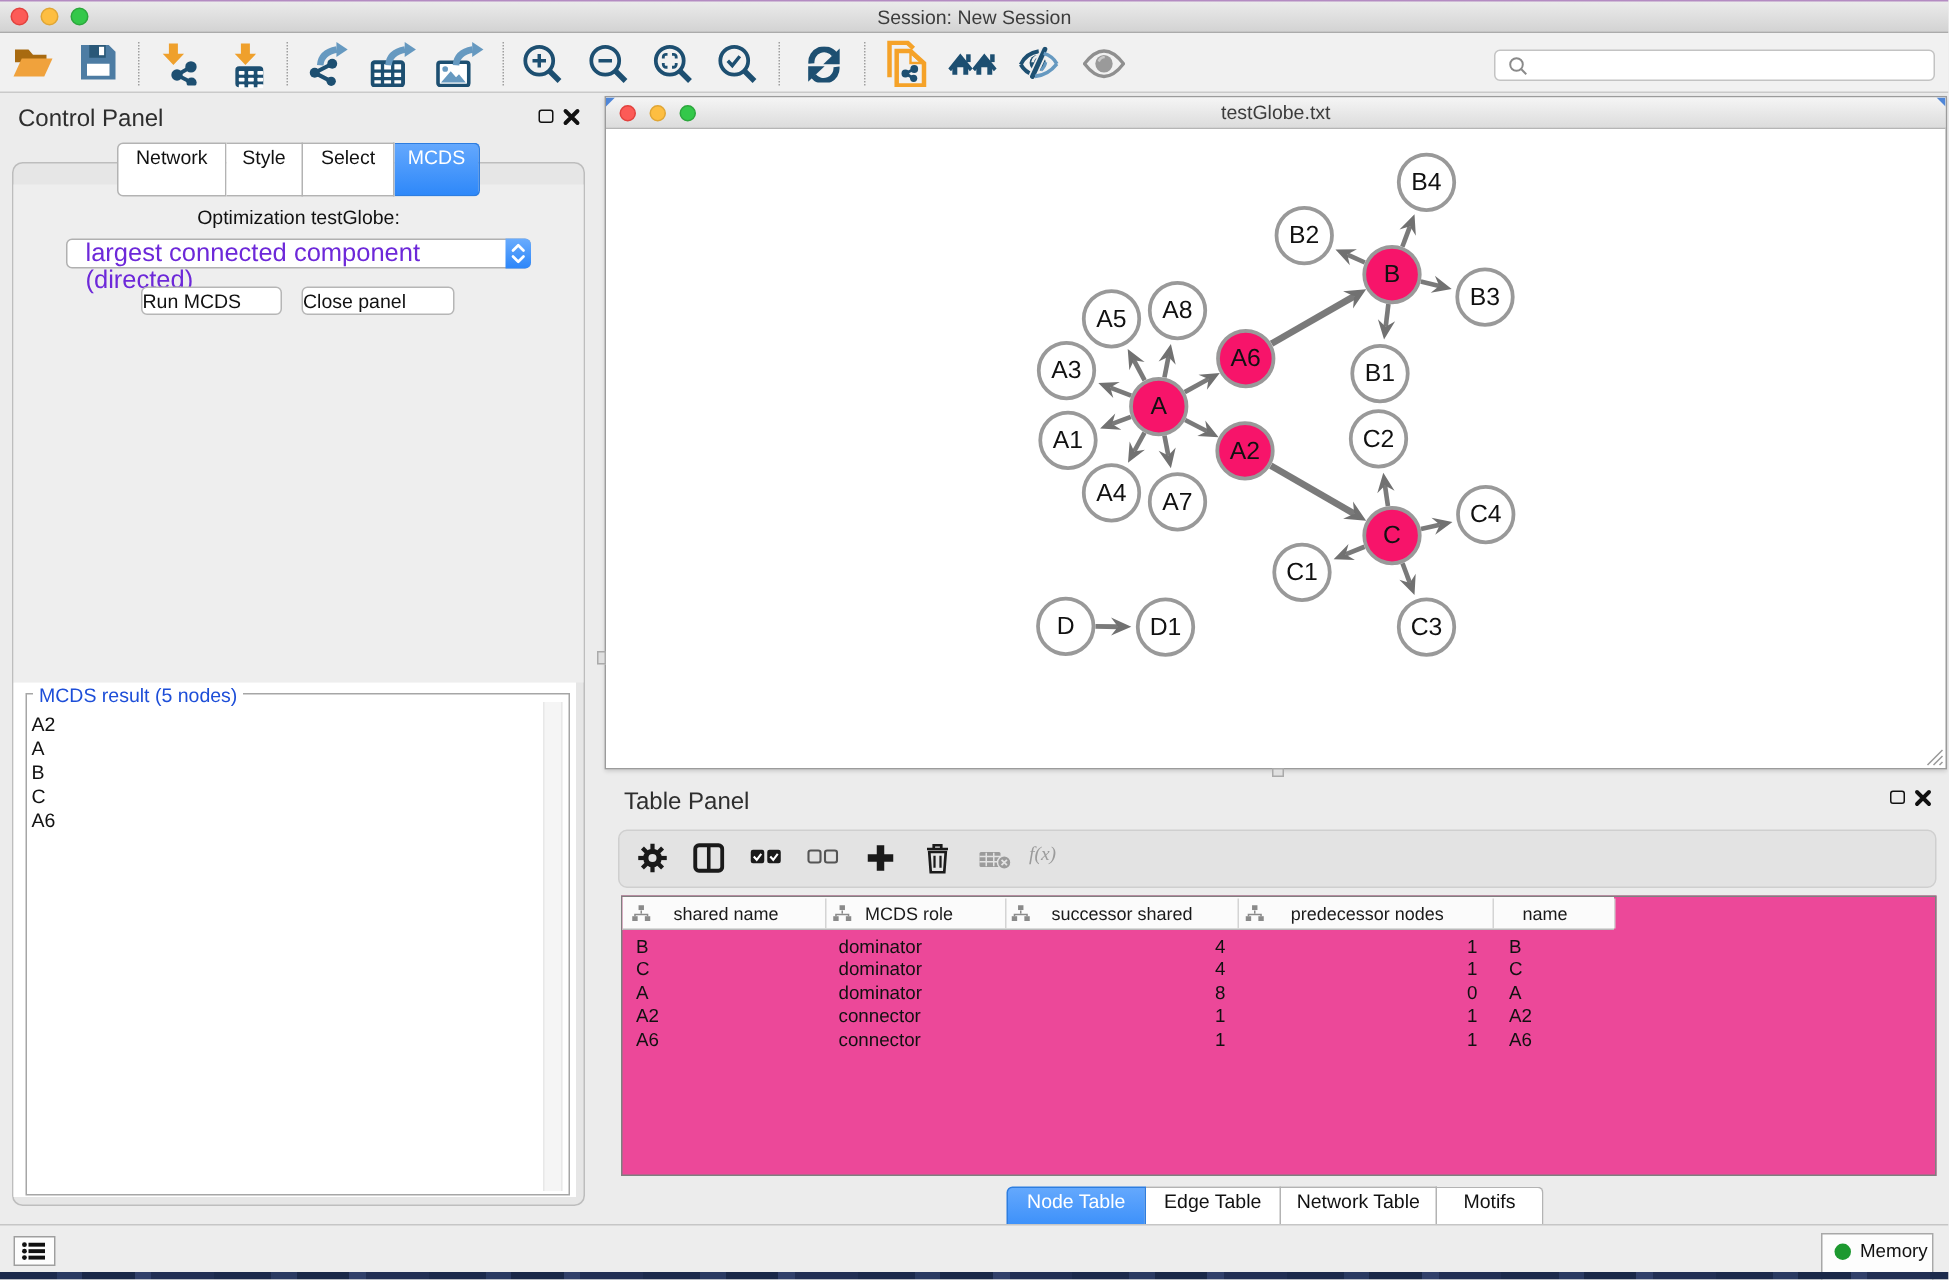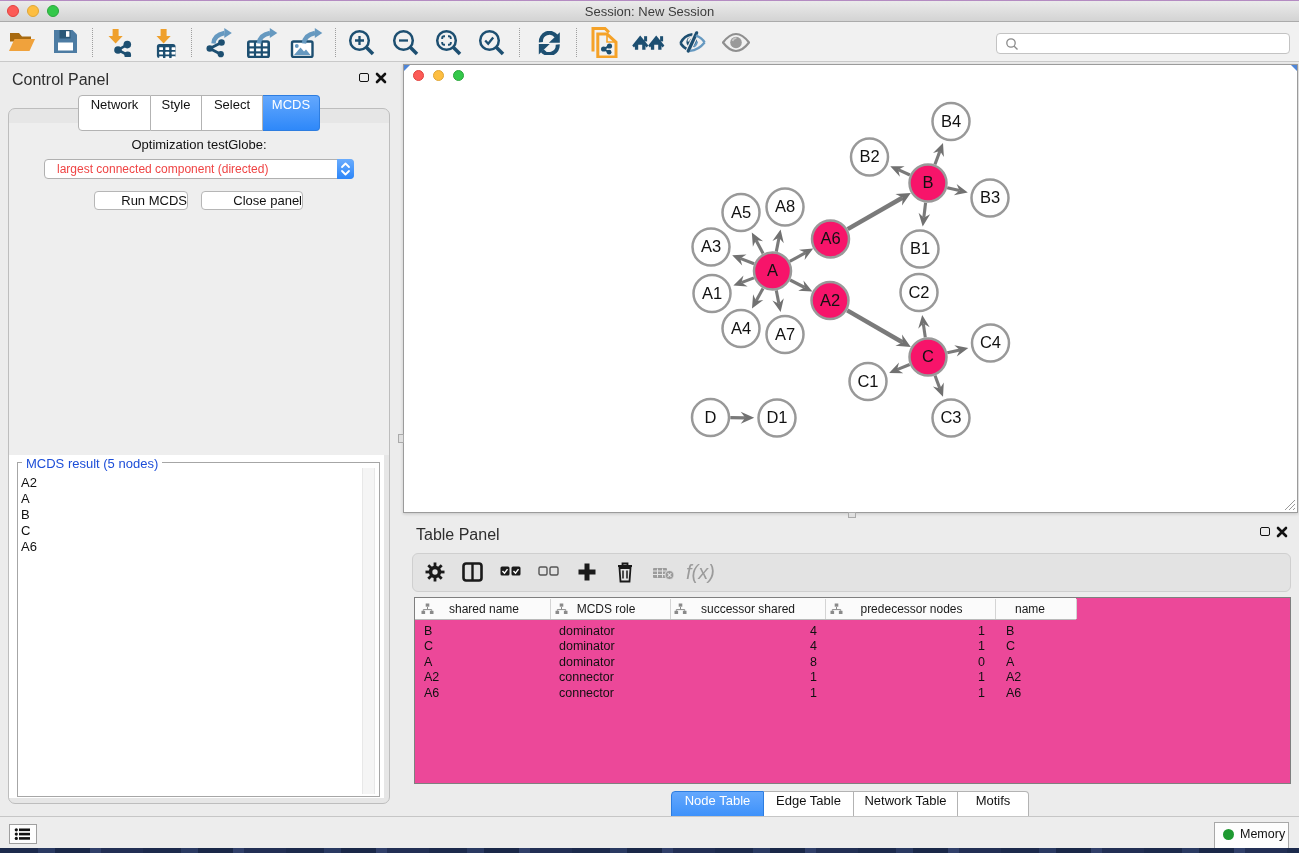--- a/index.html
+++ b/index.html
@@ -12,21 +12,21 @@
 .searchbox{left:996px;top:33px;width:294px;height:21px;background:#fff;border:1px solid #c3c3c3;border-radius:4px}
 .paneltitle{font-size:16px;color:#2e2e2e}
 .floatbtn{width:10px;height:9px;border:1.5px solid #111;border-radius:2px;background:transparent}
 .tabs{height:36px;display:flex;font-size:13px}
 .tab{background:#fff;border:1px solid #b3b3b3;border-left:none;color:#111;text-align:center;line-height:18px}
 .tab.first{border-left:1px solid #b3b3b3;border-radius:4px 0 0 4px}
 .tab.last{border-radius:0 4px 4px 0}
 .tab.sel{background:linear-gradient(#64a8fd,#2e88f9);border-color:#2d7de0;color:#fff}
 .cpbox{left:8px;top:108px;width:382px;height:696px;background:#e6e6e6;border:1px solid #bdbdbd;border-radius:7px}
 .cpinner{left:9px;top:123px;width:380px;height:332px;background:#eee}
-.btn{background:#fff;border:1px solid #b6b6b6;border-radius:4px;font-size:13px;color:#111;text-align:right}
+.btn{background:#fff;border:1px solid #b6b6b6;border-radius:4px;font-size:13px;color:#111;text-align:left}
 .gwin{left:403px;top:64px;width:895px;height:449px;background:#fff;border:1px solid #9b9b9b;box-shadow:0 1px 3px rgba(0,0,0,.16)}
 .gtitle{left:0;top:0;width:100%;height:21px;background:linear-gradient(#f5f5f5,#dcdcdc);border-bottom:1px solid #b5b5b5}
 .tpbar{left:412px;top:553px;width:879px;height:39px;background:#e3e3e3;border:1px solid #cfcfcf;border-radius:6px}
 .table{left:414px;top:597px;width:877px;height:187px;background:#ec4899;border:1px solid #7f7f7f}
 .thead{left:0;top:0;height:22px;background:#fbfbfb;border-bottom:1px solid #b9b9b9}
 .hsep{top:1px;height:20px;width:0;border-left:1px solid #d4d4d4}
 .hlabel{top:4px;font-size:12px;color:#1a1a1a;text-align:center}
 .cell{font-size:12.5px;color:#111;position:absolute}
 .statusbar{left:0;top:816px;width:1299px;height:32px;background:#ededed;border-top:1px solid #c6c6c6}
 .darkstrip{left:0;top:848px;width:1299px;height:5px;background:repeating-linear-gradient(90deg,#1c2a4c 0 38px,#2a3a62 38px 55px,#1a2848 55px 90px,#31406a 90px 101px,#222f54 101px 143px)}
@@ -178,38 +178,41 @@
 <div class="abs cpbox"></div>
 <div class="abs cpinner"></div>
 <div class="abs tabs" style="left:78px;top:95px">
  <div class="tab first" style="width:73px">Network</div>
  <div class="tab" style="width:51px">Style</div>
  <div class="tab" style="width:61px">Select</div>
  <div class="tab sel last" style="width:57px">MCDS</div>
 </div>
 <div class="abs" style="left:9px;top:137px;width:380px;text-align:center;font-size:13px;color:#111">Optimization testGlobe:</div>
 <div class="abs" style="left:44px;top:159px;width:310px;height:20px;background:#fff;border:1px solid #b0b0b0;border-radius:4px">
-  <div style="position:absolute;left:12px;top:0;font-size:12px;line-height:18px;color:#ef4444">largest connected component (directed)</div>
+  <div style="position:absolute;left:12px;top:0;font-size:17px;line-height:18px;color:#6d28d9">largest connected component (directed)</div>
   <div style="position:absolute;right:-1px;top:-1px;width:17px;height:20px;background:linear-gradient(#6aacfd,#2c86f9);border-radius:0 4px 4px 0">
     <svg width="17" height="20" viewBox="0 0 17 20">
         <path d="M5 8 L8.5 4.5 L12 8" fill="none" stroke="#fff" stroke-width="1.8" stroke-linecap="round" stroke-linejoin="round"></path>
         <path d="M5 12 L8.5 15.5 L12 12" fill="none" stroke="#fff" stroke-width="1.8" stroke-linecap="round" stroke-linejoin="round"></path>
       </svg>
   </div>
 </div>
 <div class="abs btn" style="left:94px;top:191px;width:94px;height:19px;line-height:17px">Run MCDS</div>
 <div class="abs btn" style="left:201px;top:191px;width:102px;height:19px;line-height:17px">Close panel</div>
 
 <div class="abs" style="left:9px;top:455px;width:375px;height:343px;background:#fff"></div>
 <div class="abs" style="left:17px;top:462px;width:363px;height:335px;border:1px solid #a6a6a6"></div>
 <div class="abs" style="left:22px;top:456px;background:#fff;padding:0 4px;font-size:13px;color:#1d4ed8">MCDS result (5 nodes)</div>
 <div class="abs" style="left:362px;top:468px;width:13px;height:326px;background:#f5f5f5;border-left:1px solid #e8e8e8;border-right:1px solid #e8e8e8"></div>
 <div class="abs" style="left:21px;top:475px;font-size:13px;line-height:15.9px;color:#111">A2<br>A<br>B<br>C<br>A6</div>
 
 <div class="abs gwin">
+  <div class="abs gtitle">
+      <div style="text-align:center;font-size:13px;color:#3c3c3c;line-height:20px">testGlobe.txt</div>
+    </div>
   <div class="abs light" style="left:9px;top:4.5px;width:11px;height:11px;background:#fc5b57;border:1px solid #e2423e"></div>
   <div class="abs light" style="left:29px;top:4.5px;width:11px;height:11px;background:#fdbe41;border:1px solid #e0a635"></div>
   <div class="abs light" style="left:49px;top:4.5px;width:11px;height:11px;background:#34c84a;border:1px solid #2ca73d"></div>
   <svg class="abs" style="left:0;top:0" width="8" height="8">
       <path d="M0 0 L8 0 L0 8 Z" fill="#4a7fd0" opacity=".0"></path>
       <path d="M0 0 L6 0 L0 6 Z" fill="#4f86d8"></path>
     </svg>
   <svg class="abs" style="right:0;top:0" width="8" height="8">
       <path d="M8 0 L2 0 L8 6 Z" fill="#4f86d8"></path>
     </svg>
@@ -346,21 +349,21 @@
       <path d="M7 9.5 v8 M11 9.5 v8" stroke="#1a1a1a" stroke-width="1.5"></path>
     </svg>
     <svg class="abs" style="left:652px;top:566px" width="23" height="14" viewBox="0 0 23 14">
       <rect x="1" y="2" width="14" height="10" rx="1" fill="#9b9b9b"></rect>
       <g stroke="#e3e3e3" stroke-width="1">
         <path d="M1 5 h14 M1 8.5 h14 M5.5 2.5 v9 M10.5 2.5 v9"></path>
       </g>
       <circle cx="17.5" cy="9" r="4.5" fill="#9b9b9b" stroke="#e3e3e3" stroke-width="1"></circle>
       <path d="M15.7 7.2 l3.6 3.6 M19.3 7.2 l-3.6 3.6" stroke="#e3e3e3" stroke-width="1.2"></path>
     </svg>
-    <div class="abs" style="left:686px;top:561px;font-family:Liberation Sans, sans-serif;font-style:italic;font-size:20px;color:#9b9b9b">f(x)</div>
+    <div class="abs" style="left:686px;top:561px;font-family:Liberation Serif, serif;font-style:italic;font-size:13px;color:#9b9b9b">f(x)</div>
   </div>
 <div class="abs table">
   <div class="abs thead" style="width:661px"></div>
   <div class="abs hsep" style="left:135px"></div>
   <div class="abs hsep" style="left:255px"></div>
   <div class="abs hsep" style="left:410px"></div>
   <div class="abs hsep" style="left:580px"></div>
   <div class="abs hsep" style="left:661px"></div>
   <div class="abs hlabel" style="left:29px;width:80px">shared name</div>
   <div class="abs hlabel" style="left:156px;width:70px">MCDS role</div>

